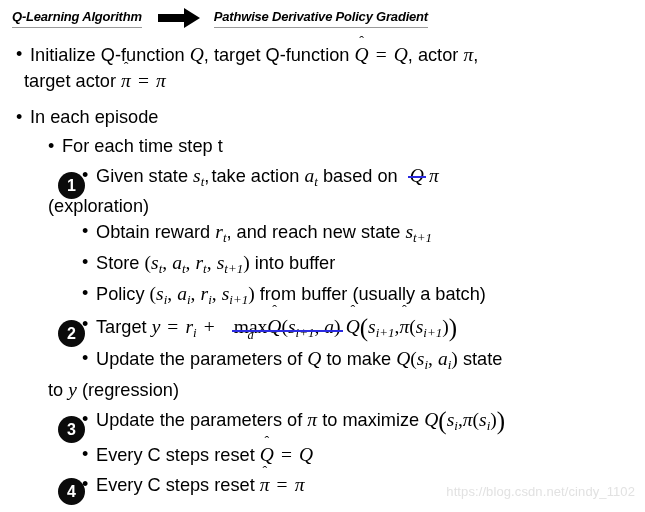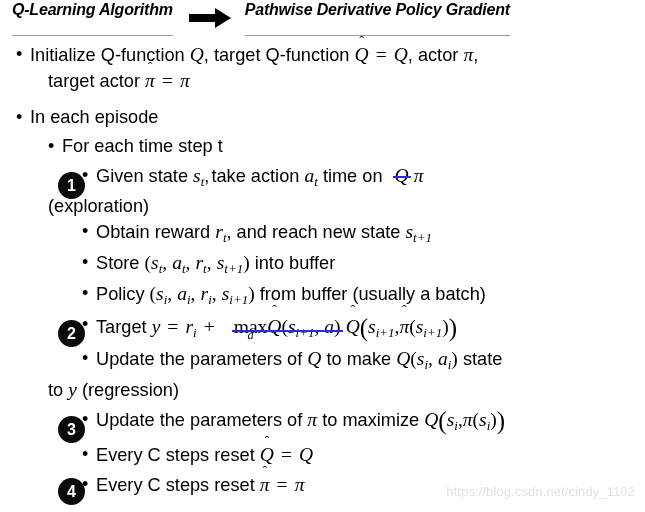--- a/index.html
+++ b/index.html
@@ -30,25 +30,25 @@
     top: 4px;
     width: 625px;
     height: 30px;
     display: flex;
     align-items: center;
     gap: 0;
   }
   .title-seg {
     font-weight: bold;
     font-style: italic;
-    font-size: 16px;
+    font-size: 13px;
     letter-spacing: -0.2px;
     white-space: nowrap;
     border-bottom: 1.5px solid #9a9a9a;
-    padding-bottom: 17px;
+    padding-bottom: 3px;
     line-height: 1.05;
     text-align: center;
   }
   .title-arrow {
     display: inline-flex;
     align-items: center;
     justify-content: center;
     margin: 0 14px 0 16px;
     padding-bottom: 3px;
   }
@@ -77,21 +77,21 @@
 
   .bul {
     position: absolute;
     font-size: 18px;
     line-height: 25px;
   }
   .lvl1 > .bul { left: 16px; }
   .lvl2 > .bul { left: 48px; }
   .lvl3 > .bul { left: 82px; }
 
-  .cont1 { padding-left: 48px; }
+  .cont1 { padding-left: 24px; }
   .cont3 { padding-left: 48px; }
 
   
   .m {
     font-family: "Liberation Serif", "DejaVu Serif", serif;
     font-style: italic;
     font-size: 19.5px;
   }
   .mup {
     font-family: "Liberation Serif", "DejaVu Serif", serif;
@@ -246,21 +246,21 @@
 
     <div style="height:4px"></div>
 
     <div class="line lvl3">
       <span class="bul">•</span>
       <span>Given state</span>
       <span class="m"><span>s</span><span class="sub">t</span></span><span>,</span>
       <span style="margin-left:-3px"></span>
       <span>take action</span>
       <span class="m"><span>a</span><span class="sub">t</span></span>
-      <span>time on</span><span class="struck m"><span>Q</span></span>
+      <span>based on</span><span class="struck m"><span>Q</span></span>
       <span class="m">π</span>
     </div>
 
     <div class="line cont3">
       <span>(exploration)</span>
     </div>
 
     <div class="line lvl3">
       <span class="bul">•</span>
       <span>Obtain reward</span>

